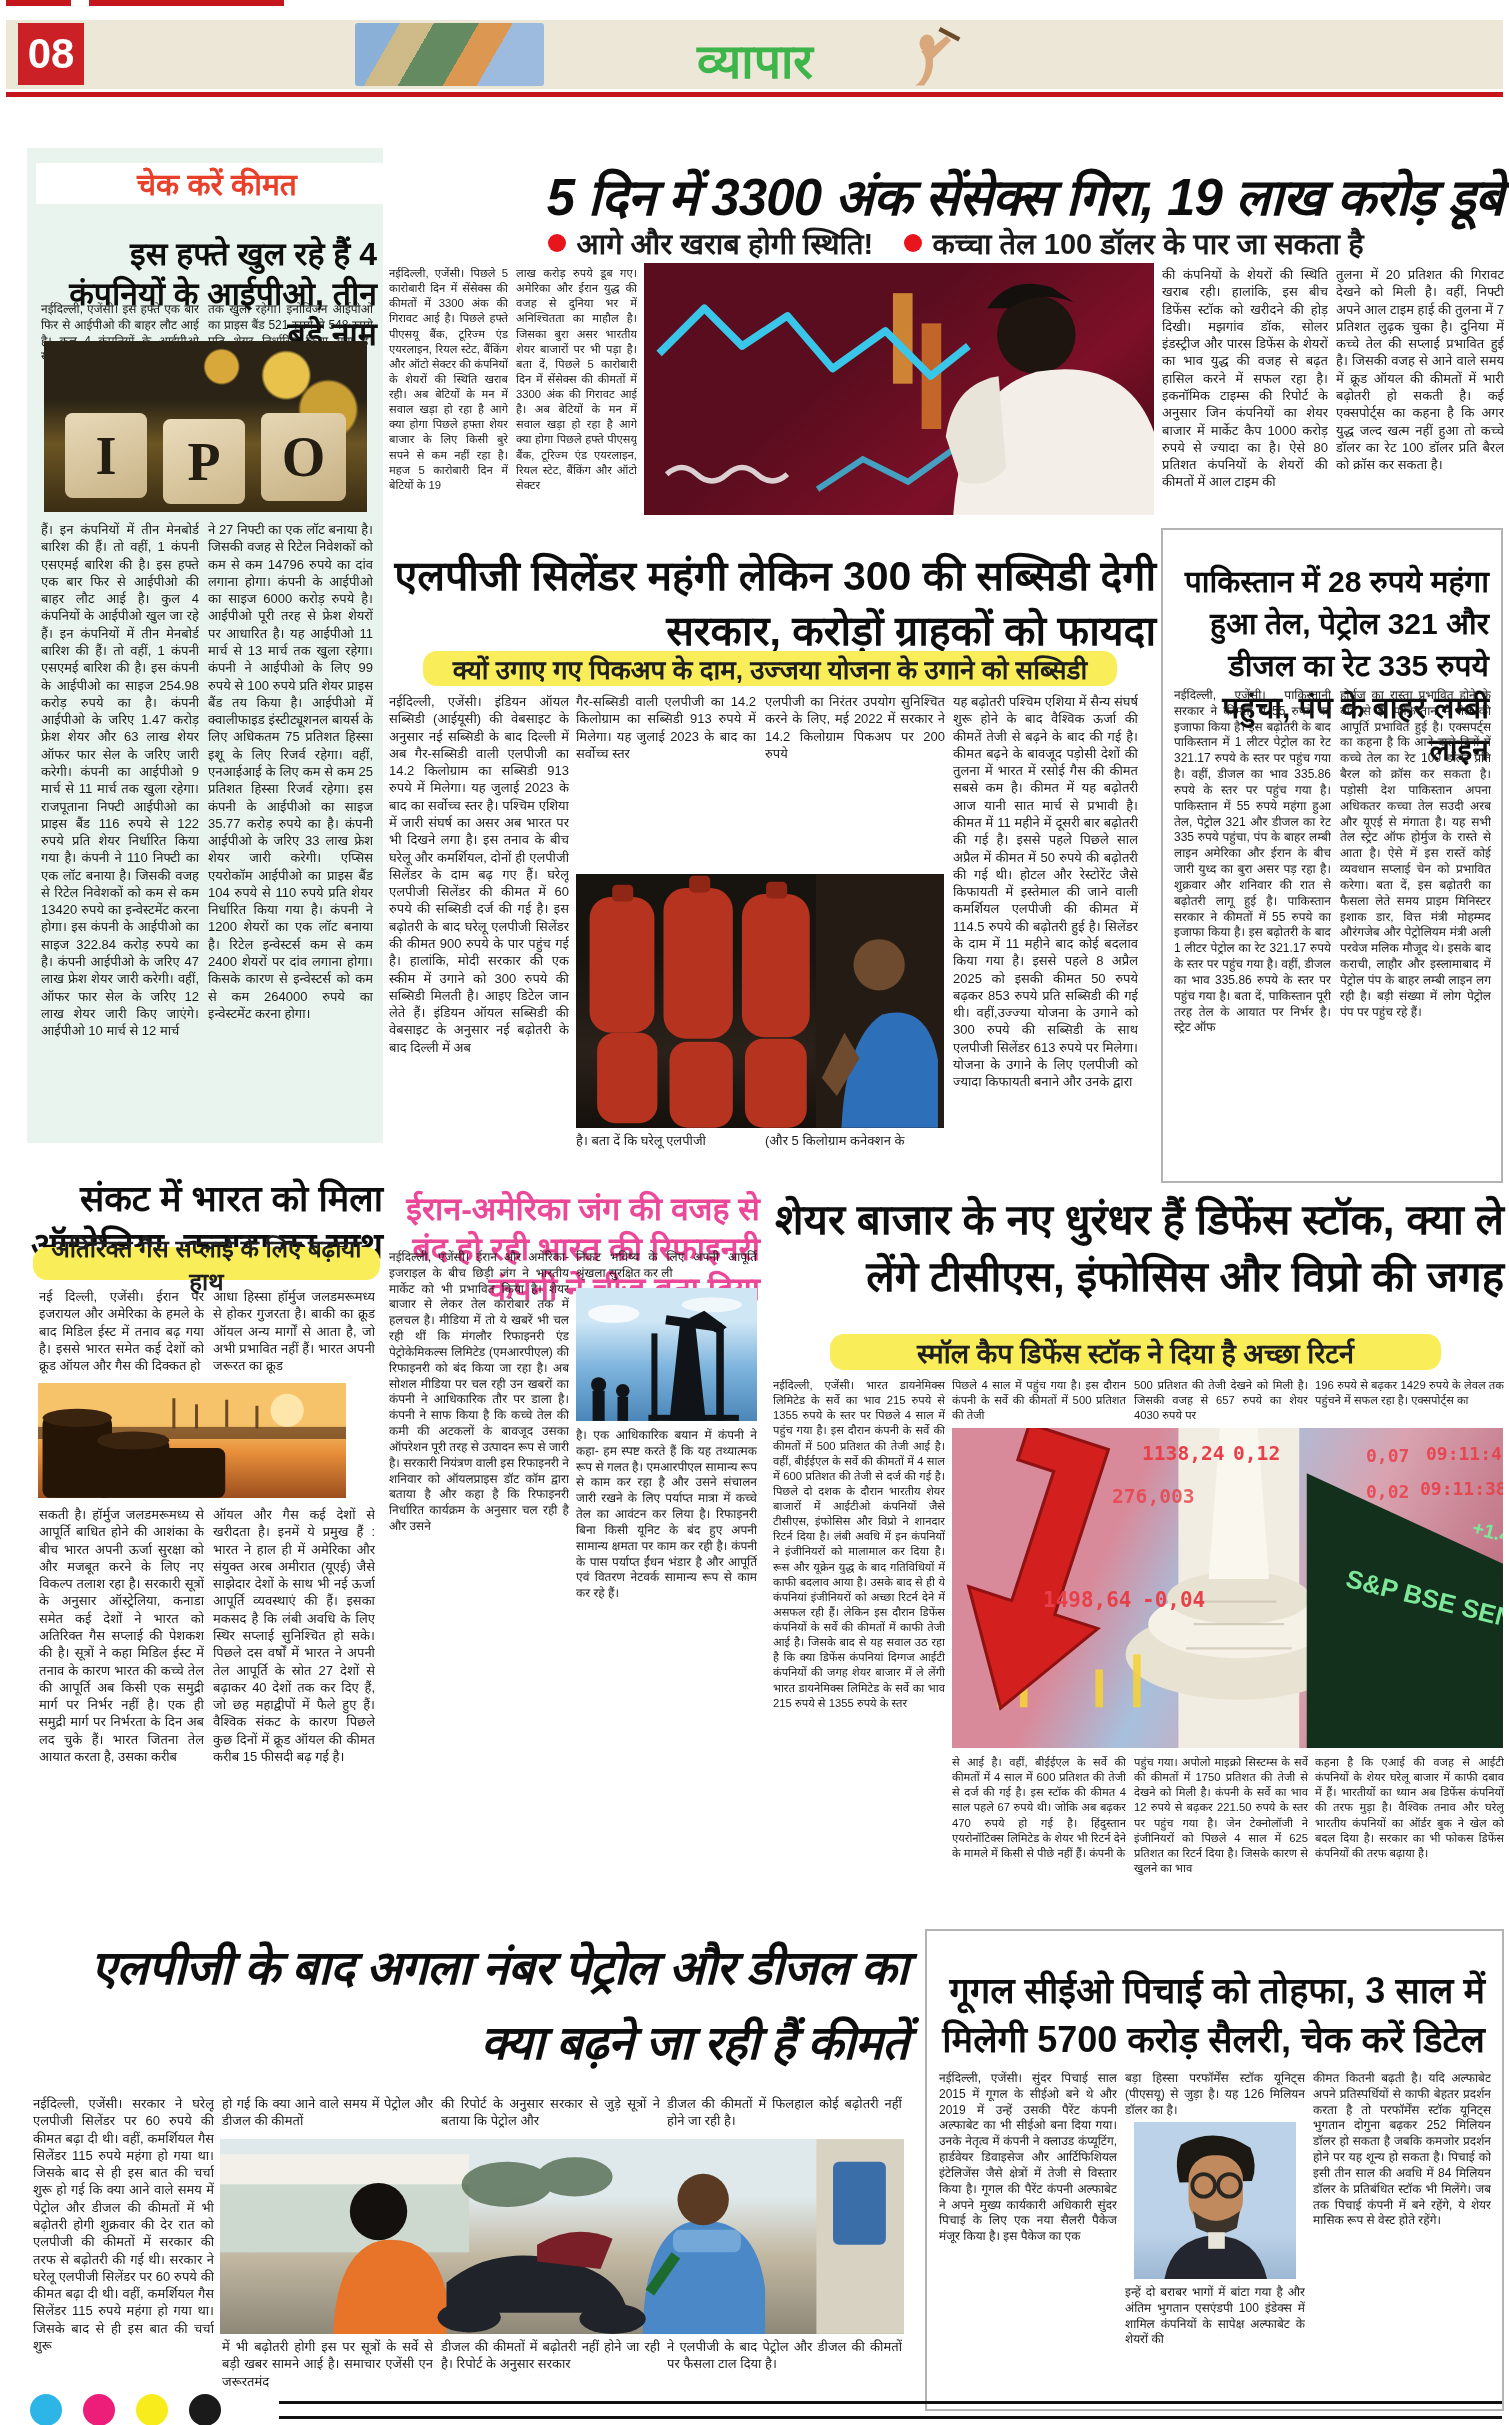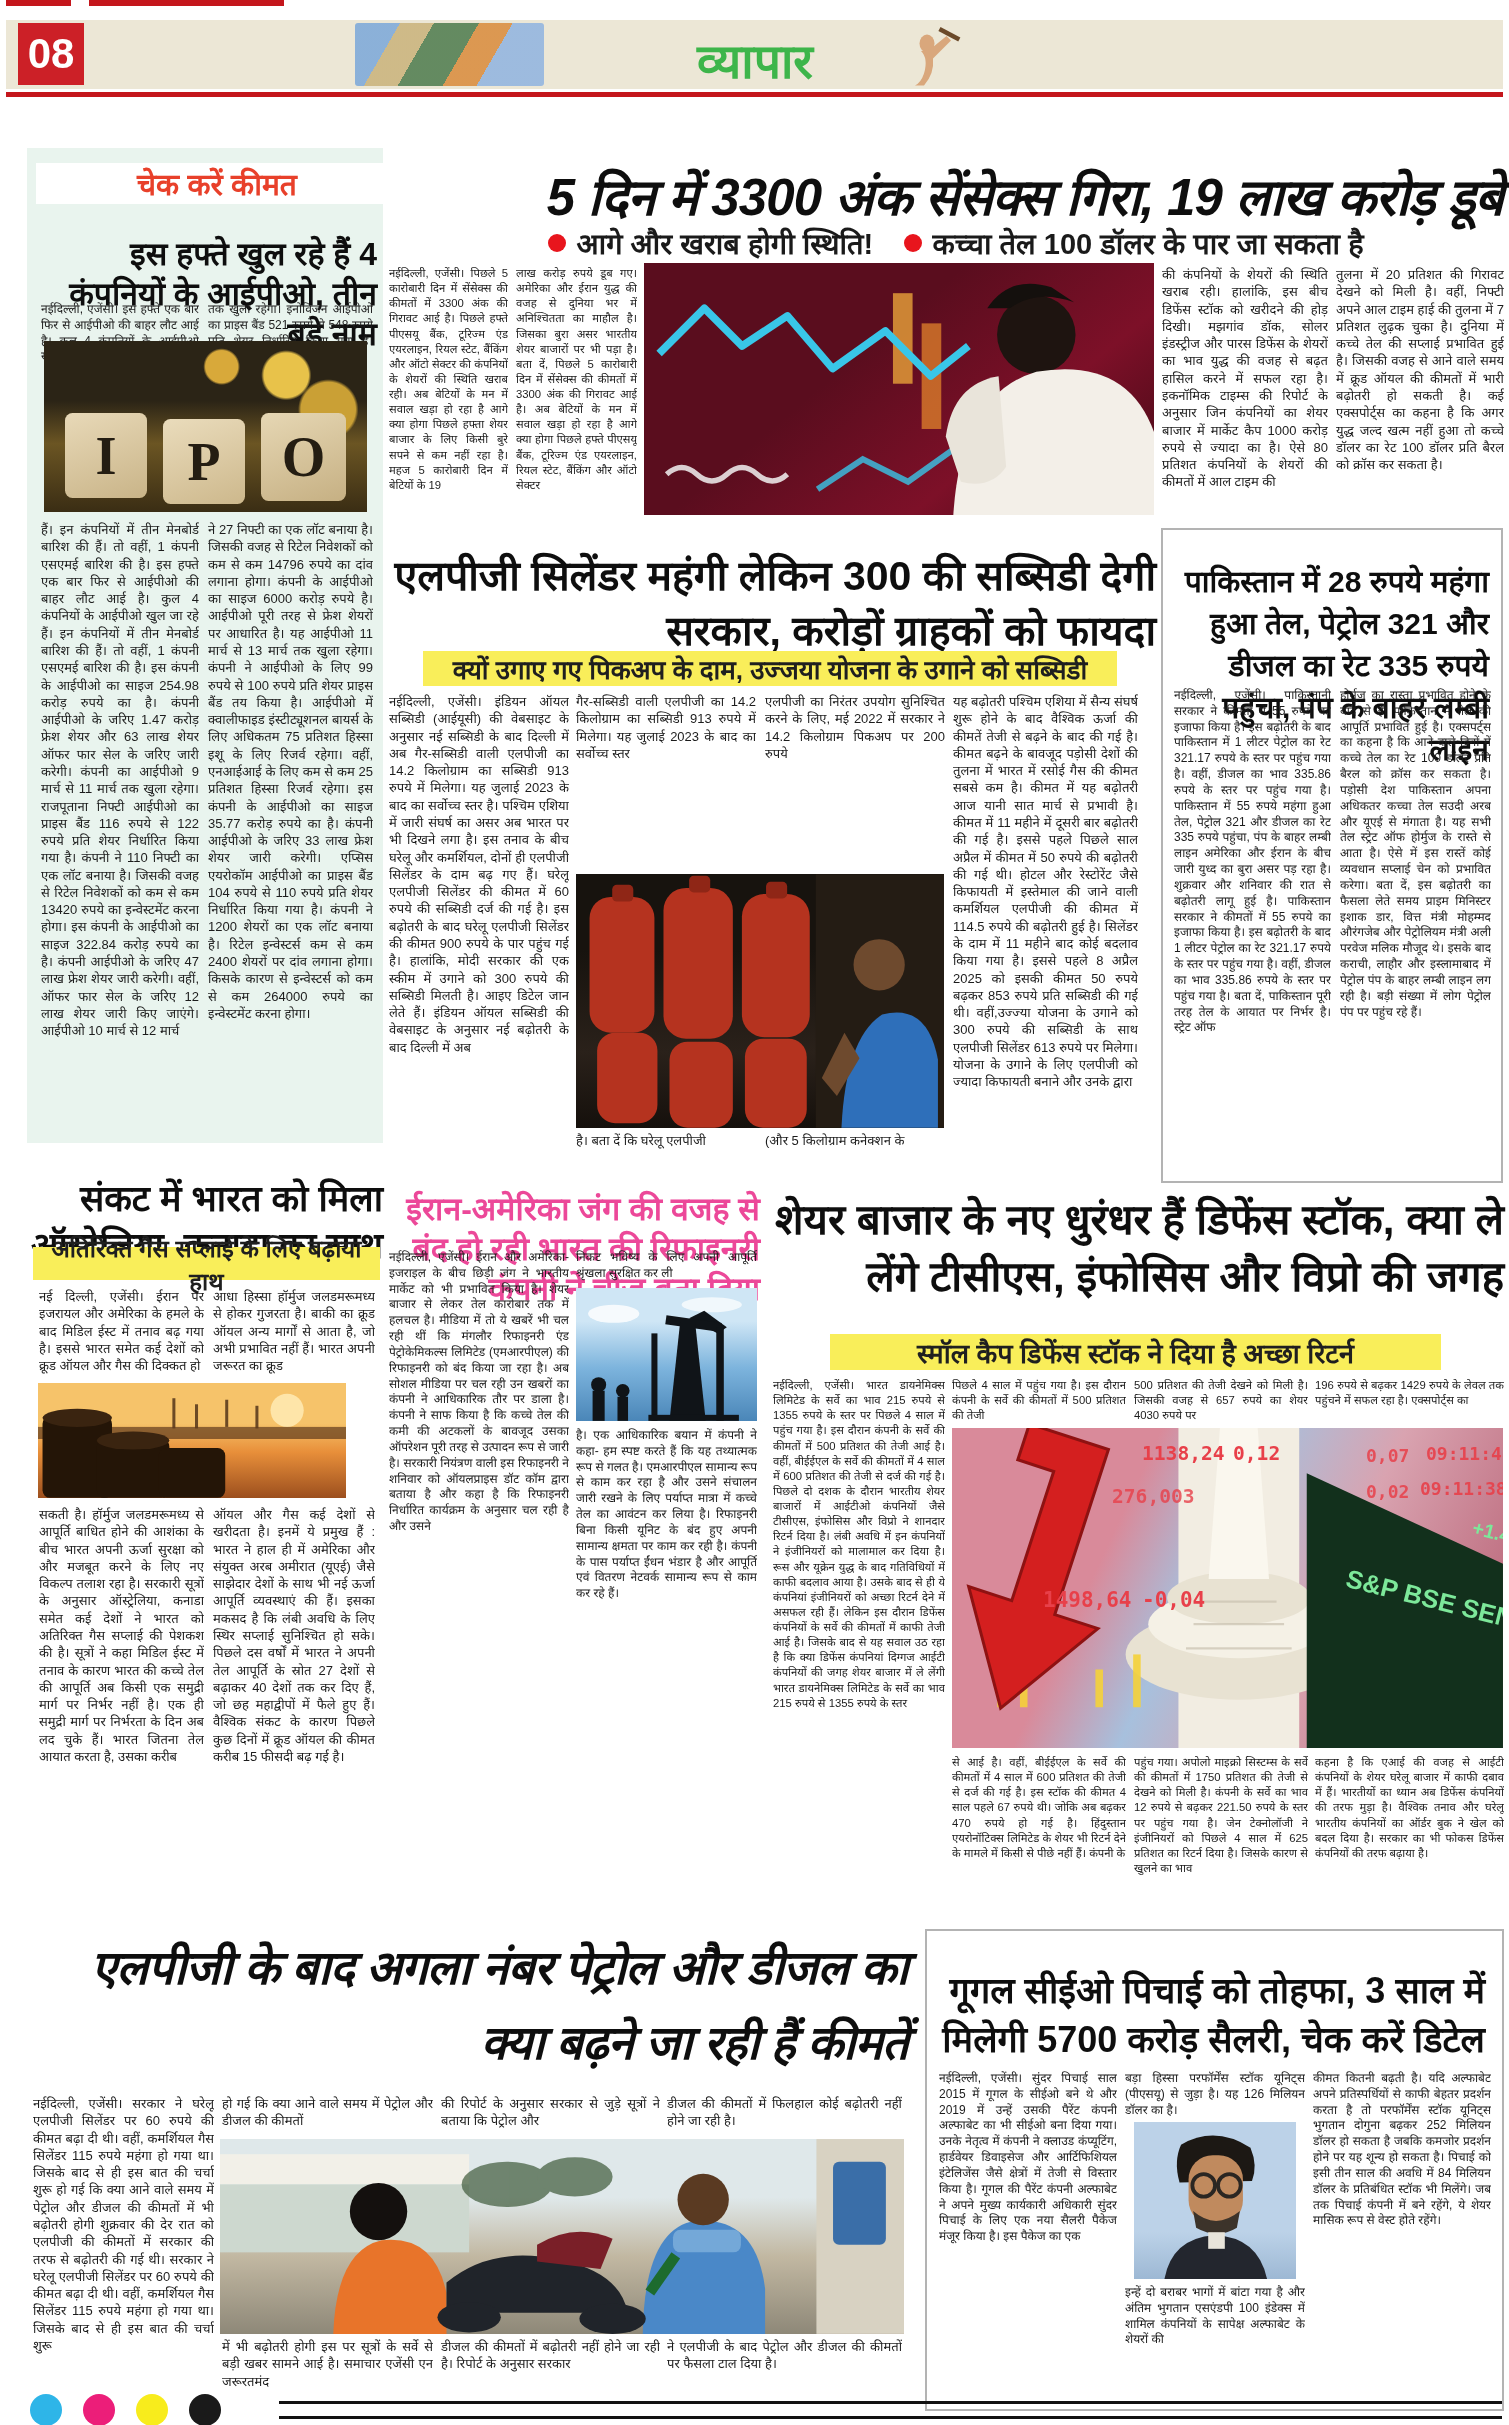--- a/index.html
+++ b/index.html
@@ -6,21 +6,21 @@
   #page{position:relative;width:1509px;height:2426px;background:#ffffff;overflow:hidden;
         font-family:"Liberation Sans","DejaVu Sans",sans-serif;color:#1d1d1d;}
   .abs{position:absolute;}
   .body{font-size:13px;line-height:1.33;text-align:justify;overflow:hidden;color:#1c1c1c;}
   .fs15{font-size:11.3px;line-height:1.34;}
   .fs16{font-size:12px;line-height:1.32;}
   .hl{font-weight:bold;color:#0e0e0e;text-align:right;margin-top:21px;}
   .ital{font-style:italic;}
   .grayhl{color:#ec4899;}
   .yellowbar{background:#f9ee5a;font-weight:bold;text-align:center;color:#1f1f1f;
-             display:flex;align-items:center;justify-content:center;}
+             display:flex;align-items:center;justify-content:center;border-radius:14px;}
   .kicker{color:#e8402a;font-weight:bold;text-align:center;background:#ffffff;
           display:flex;align-items:center;justify-content:center;}
   .box{border:2.3px solid #b3b3b3;background:#fff;}
   .photo{overflow:hidden;}
   .dot{display:inline-block;width:18px;height:18px;border-radius:50%;background:#e8151d;
        vertical-align:middle;margin:0 10.6px 6px 22.6px;}
   .tick{position:absolute;color:#e8404a;font-weight:bold;font-family:"DejaVu Sans Mono",monospace;}
   .cmyk{position:absolute;width:32px;height:32px;border-radius:50%;}
 </style>
 </head>

